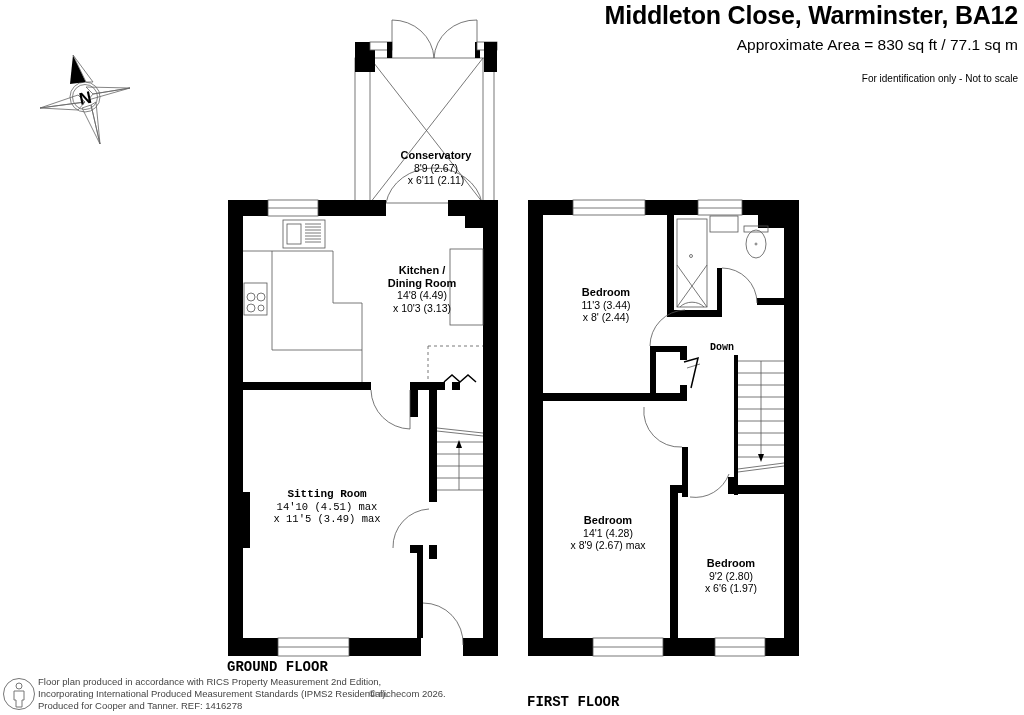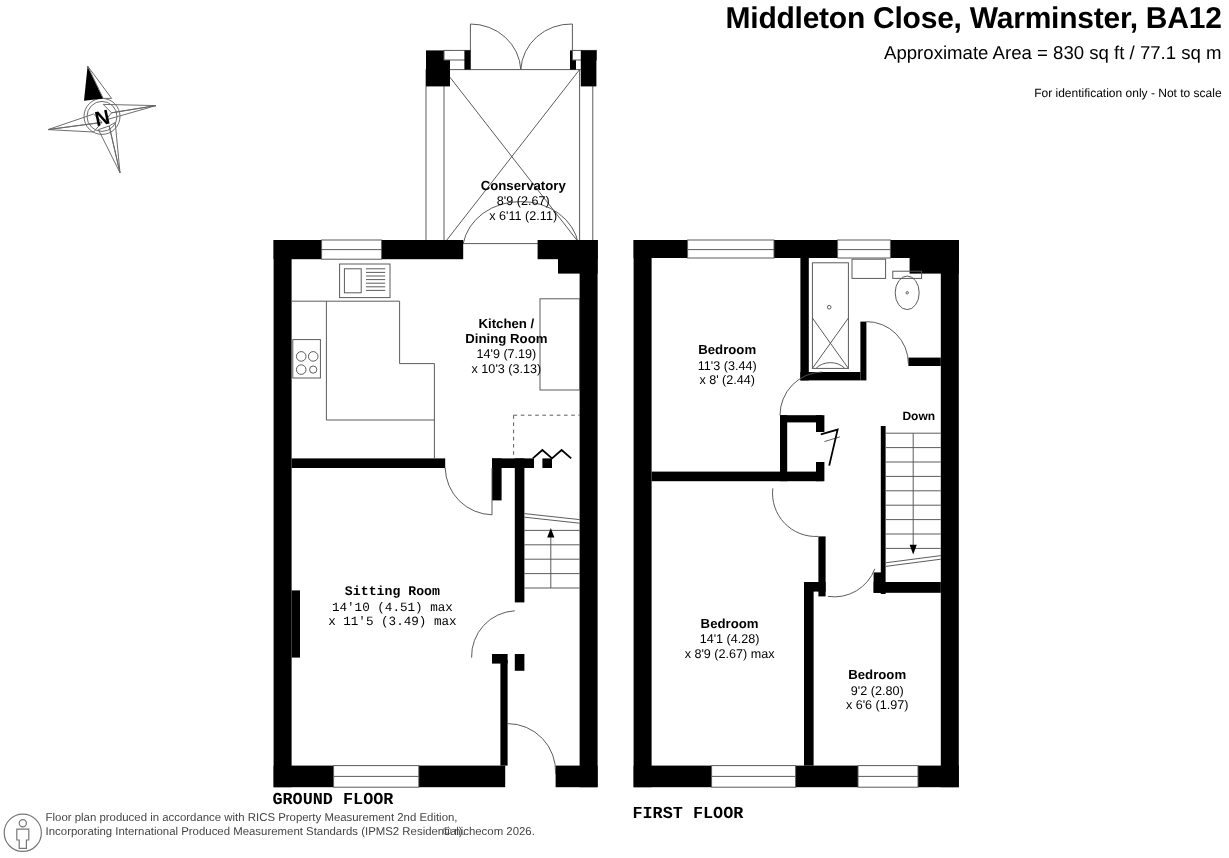--- a/index.html
+++ b/index.html
@@ -205,21 +205,21 @@
 </svg>
 
 <div class="room-label" style="left:436px; top:105px;margin-top:44px;">
   <div class="room-name">Conservatory</div>
   <div>8'9 (2.67)</div>
   <div>x 6'11 (2.11)</div>
 </div>
 <div class="room-label" style="left:407px; top:264px;margin-left:15px;">
   <div class="room-name">Kitchen /</div>
   <div class="room-name">Dining Room</div>
-  <div>14'9 (7.19)</div>
+  <div>14'8 (4.49)</div>
   <div>x 10'3 (3.13)</div>
 </div>
 <div class="room-label" style="left:327px; top:488px;font-family:Liberation Mono, monospace;">
   <div class="room-name">Sitting Room</div>
   <div>14'10 (4.51) max</div>
   <div>x 11'5 (3.49) max</div>
 </div>
 <div class="small-label" style="left:451px; top:491px;padding-left:32px;">Up</div>
 
 <div class="room-label" style="left:606px; top:286px;">
@@ -230,29 +230,30 @@
 <div class="room-label" style="left:608px; top:514px;">
   <div class="room-name">Bedroom</div>
   <div>14'1 (4.28)</div>
   <div>x 8'9 (2.67) max</div>
 </div>
 <div class="room-label" style="left:731px; top:557px;">
   <div class="room-name">Bedroom</div>
   <div>9'2 (2.80)</div>
   <div>x 6'6 (1.97)</div>
 </div>
-<div class="small-label" style="left:752px; top:342px;">Down</div>
+<div class="small-label" style="left:710px; top:342px;font-family:Liberation Mono, monospace;">Down</div>
 
 <div class="floor-label" style="left:227px; top:659px;">GROUND FLOOR</div>
-<div class="floor-label" style="left:527px; top:671px;text-align:center;">FIRST FLOOR</div>
+<div class="floor-label" style="left:527px; top:694px;text-align:center;">FIRST FLOOR</div>
 
 <div class="rics-icon">
   <svg width="34" height="34" viewBox="0 0 34 34">
     <circle cx="17" cy="17" r="15.5" fill="none" stroke="#777" stroke-width="1"></circle>
     <circle cx="17" cy="9" r="3" fill="none" stroke="#777" stroke-width="1"></circle>
     <path d="M12,14 H22 V23 H20 V30 H14 V23 H12 Z" fill="none" stroke="#777" stroke-width="1"></path>
   </svg>
 </div>
 <div class="footer">
   <div class="footer-line">Floor plan produced in accordance with RICS Property Measurement 2nd Edition,</div>
   <div class="footer-line">Incorporating International Produced Measurement Standards (IPMS2 Residential).</div>
+  <div class="footer-line">Produced for Cooper and Tanner.   REF: 1416278</div>
 </div>
 <div class="copyright">© nichecom 2026.</div>
 
 </body></html>

